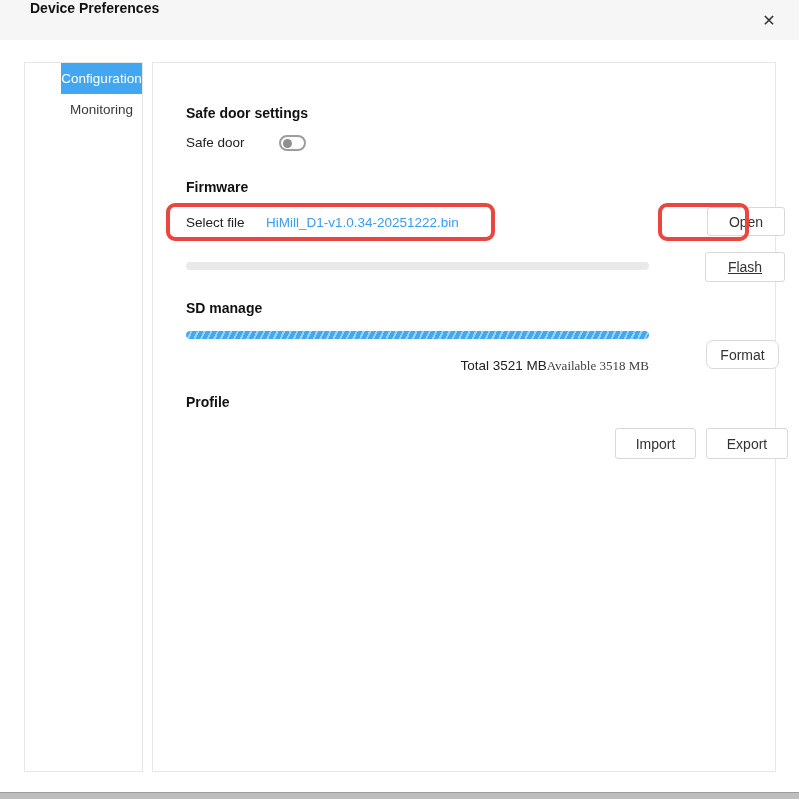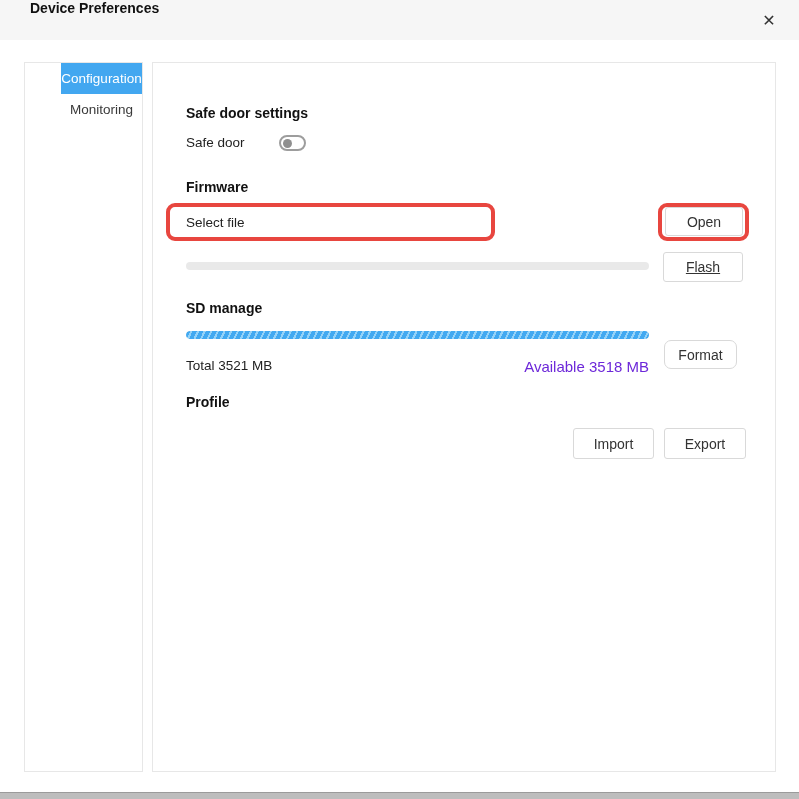--- a/index.html
+++ b/index.html
@@ -83,20 +83,21 @@
   .annot-open { left: 505px; top: 140px; width: 91px; height: 38px; }
 
   
   .btn {
     position: absolute;
     background: #fff; border: 1px solid #d9d9d9; border-radius: 3px;
     font-family: "Liberation Sans", sans-serif;
     font-size: 14px; color: #333;
     display: flex; align-items: center; justify-content: center;
     cursor: pointer;
+    margin-left: 42px;
   }
   .btn-open   { left: 512px; top: 144px; width: 78px; height: 29px; }
   .btn-flash  { left: 510px; top: 189px; width: 80px; height: 30px; text-decoration: underline; }
   .btn-format { left: 511px; top: 277px; width: 73px; height: 29px; border-radius: 7px; }
   .btn-import { left: 420px; top: 365px; width: 81px; height: 31px; }
   .btn-export { left: 511px; top: 365px; width: 82px; height: 31px; }
 
   
   .progress-track {
     position: absolute; left: 33px; width: 463px; height: 8px;
@@ -109,24 +110,24 @@
     background: repeating-linear-gradient(
       115deg,
       #42a9f1 0px, #42a9f1 4px,
       #94d2f8 4px, #94d2f8 6px
     );
   }
 
   
   .sd-text-row {
     position: absolute; left: 33px; top: 295px; width: 463px;
-    display: flex; justify-content: space-between;
+    display: flex; justify-content: flex-end;
   }
   .total-text { font-size: 13.5px; color: #222; }
-  .available-text { font-size: 15px; color: #6d28d9; }
+  .available-text { font-size: 13px; color: #404040; font-family: Liberation Serif, serif; }
 
   
   .bottom-bar {
     position: absolute; left: 0; bottom: 0; width: 799px; height: 7px;
     background: #bdbdbd; border-top: 1px solid #9b9b9b;
   }
 </style>
 </head>
 <body>
 
@@ -147,20 +148,21 @@
 <div class="main-panel">
 
   <div class="heading" style="top:42px">Safe door settings</div>
   <div class="label-text safe-door-label">Safe door</div>
   <div class="toggle">
     <span class="knob"></span>
   </div>
 
   <div class="heading" style="top:116px">Firmware</div>
   <div class="label-text select-file-label">Select file</div>
+  <a class="file-link">HiMill_D1-v1.0.34-20251222.bin</a>
 
   <button class="btn btn-open">Open</button>
 
   <div class="annotation annot-select-file"></div>
   <div class="annotation annot-open"></div>
 
   <div class="progress-track fw-progress">
     <div class="progress-fill" id="fw-fill" style="width: 0%;"></div>
   </div>
   <button class="btn btn-flash">Flash</button>

